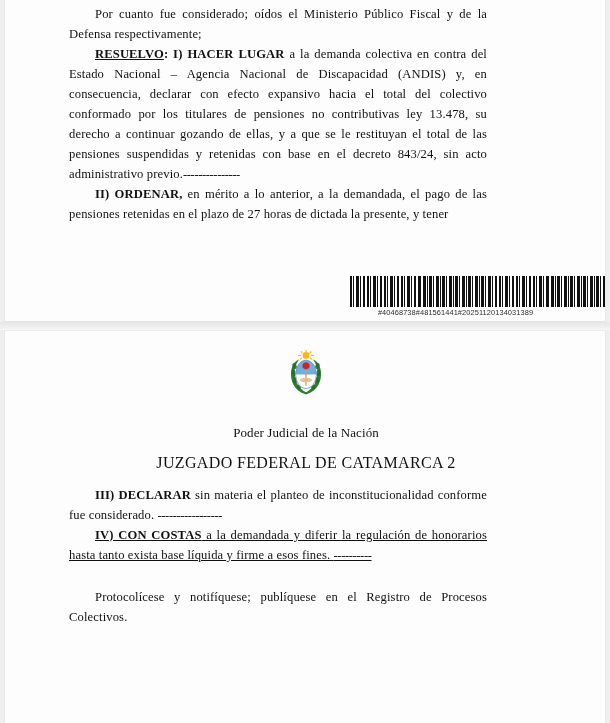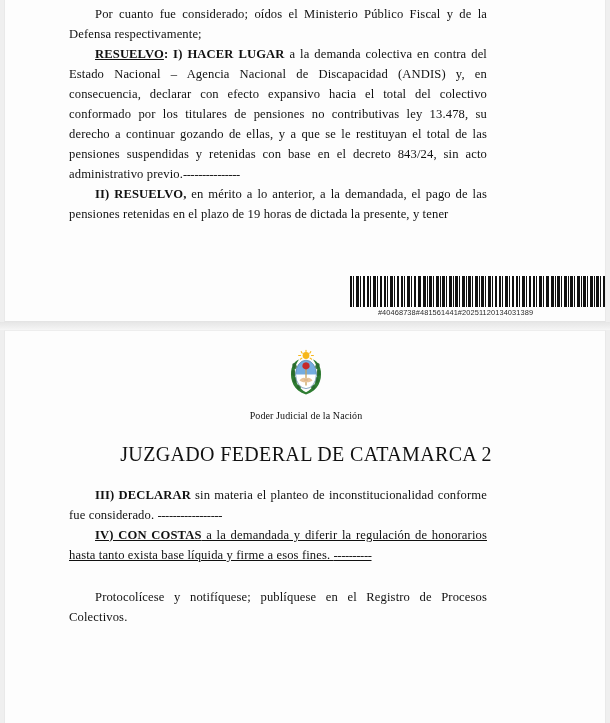--- a/index.html
+++ b/index.html
@@ -131,27 +131,27 @@
     width: 602px;
     text-align: center;
   }
   .coat {
     margin: 0 auto;
     width: 44px;
     height: 50px;
     position: relative;
   }
   .org-line {
-    margin-top: 11px;
-    font-size: 10px;
+    margin-top: 26px;
+    font-size: 13px;
     letter-spacing: 0.1px;
   }
   .court-line {
-    margin-top: 22px;
-    font-size: 20px;
+    margin-top: 13px;
+    font-size: 16px;
     letter-spacing: 0.35px;
   }
 
   
   .p2-body { top: 154px; }
   .p2-body .para + .para { margin-top: 0; text-decoration: underline; }
   .spacer-para { height: 22px; }
 </style>
 </head>
 <body>
@@ -164,21 +164,21 @@
 
       <p class="para">
         <span>Por cuanto fue considerado; oídos el Ministerio Público Fiscal y de la Defensa respectivamente;</span>
       </p>
 
       <p class="para">
         <span class="b u">RESUELVO</span><span class="b">: I) HACER LUGAR</span><span> a la demanda colectiva en contra del Estado Nacional – Agencia Nacional de Discapacidad (ANDIS) y, en consecuencia, declarar con efecto expansivo hacia el total del colectivo conformado por los titulares de pensiones no contributivas ley 13.478, su derecho a continuar gozando de ellas, y a que se le restituyan el total de las pensiones suspendidas y retenidas con base en el decreto 843/24, sin acto administrativo previo.</span><span class="dashes">---------------</span>
       </p>
 
       <p class="para">
-        <span class="b">II) RESUELVO,</span><span> en mérito a lo anterior, a la demandada, el pago de las pensiones retenidas en el plazo de 19 horas de dictada la presente, y tener</span>
+        <span class="b">II) ORDENAR,</span><span> en mérito a lo anterior, a la demandada, el pago de las pensiones retenidas en el plazo de 27 horas de dictada la presente, y tener</span>
       </p>
 
     </div>
 
     <div class="barcode-wrap">
       <div class="barcode-row">
         <div class="barcode-bars bseg-a"></div>
         <div class="barcode-bars seg2 bseg-b"></div>
         <div class="barcode-bars bseg-c"></div>
         <div class="barcode-bars seg2 bseg-d"></div>

